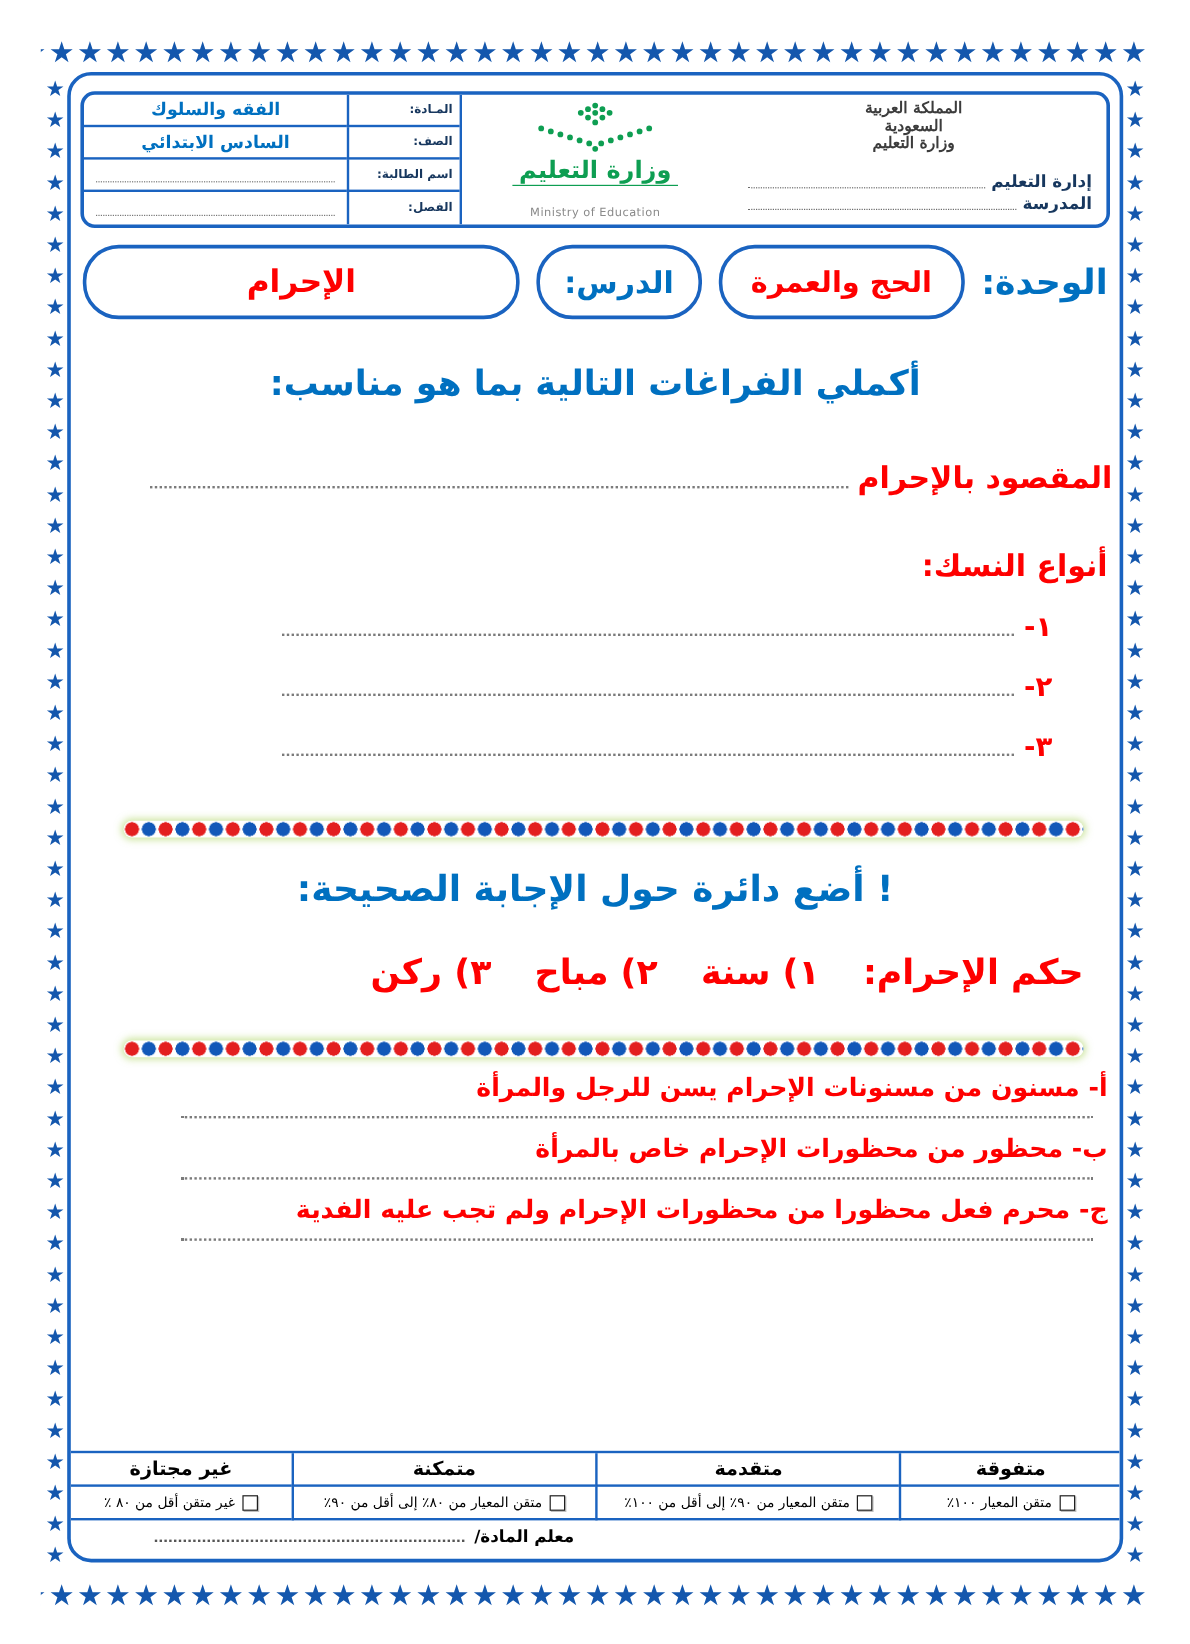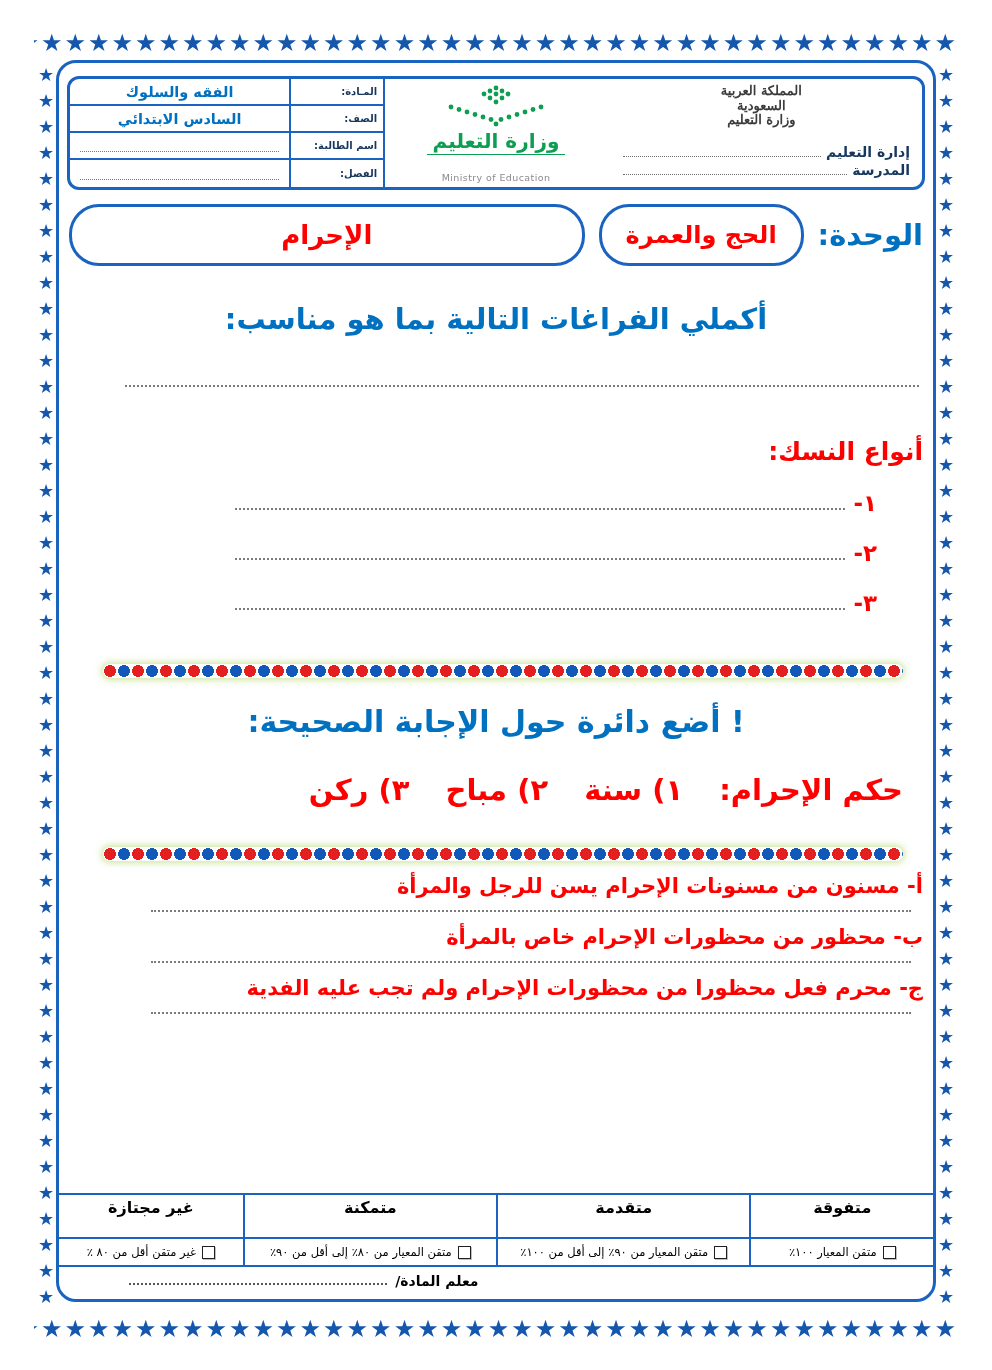--- a/index.html
+++ b/index.html
@@ -77,21 +77,21 @@
 
   .ex-label { margin:13px 10px 0 0; text-align:right; color:#fe0000; font-weight:bold; font-size:21px; }
   .ex-line { margin:11px 22px 0 92px; border-bottom:2.2px dotted #7b7b7b; height:3px; }
 
   
   .ftable { margin-top:auto; border-top:2.5px solid #1a63c0; }
   .ft-row { display:flex; }
   .ft-cell { border-left:2px solid #1a63c0; border-bottom:2px solid #1a63c0; }
   .ft-cell:last-child { border-left:none; }
   .w21 { flex:0 0 21%; } .w29 { flex:0 0 29%; }
-  .ft-head .ft-cell { text-align:center; font-weight:bold; font-size:16px; padding:3px 0 20px; color:#000; }
+  .ft-head .ft-cell { text-align:center; font-weight:bold; font-size:16px; padding:3px 0 4px; color:#000; }
   .ft-crit .ft-cell { display:flex; align-items:center; justify-content:center; gap:6px; padding:6px 3px; font-size:11.5px; color:#000; }
   .checkbox { width:13px; height:13px; border:1.6px solid #1f1f1f; background:#fff; flex:none; box-shadow:1px 1px 0 rgba(0,0,0,.25); }
   .ft-teacher { display:flex; align-items:flex-end; padding:6px 0 10px; font-weight:bold; font-size:14px; color:#000; }
   .ft-spacer { flex:0 0 52%; }
   .t-dots { flex:1; border-bottom:2px dotted #555; height:2px; margin:0 8px 4px 70px; }
 </style>
 </head>
 <body>
 
 <div class="page">
@@ -287,28 +287,32 @@
             <span class="fill-dots"></span>
           </div>
       </div>
     </div>
 
     <div class="lesson-bar">
       <div class="unit-label">الوحدة:</div>
       <div class="pill unit-pill">
         <span>الحج والعمرة</span>
       </div>
+      <div class="pill lesson-label-box">
+        <span>الدرس:</span>
+      </div>
       <div class="pill lesson-value-box">
         <span>الإحرام</span>
       </div>
     </div>
 
     <div class="title-blue t1">أكملي الفراغات التالية بما هو مناسب:</div>
 
     <div class="q-row">
+      <span class="q-label">المقصود بالإحرام</span>
       <span class="dotline"></span>
     </div>
 
     <div class="q2-label">أنواع النسك:</div>
 
     <div class="num-row">
       <span class="num">١-</span>
       <span class="dotline"></span>
     </div>
     <div class="num-row">

